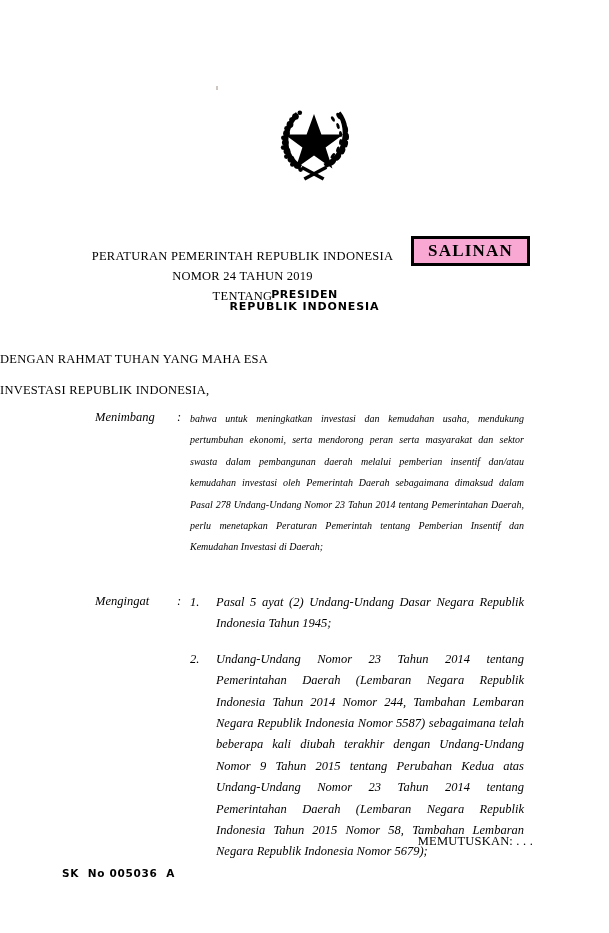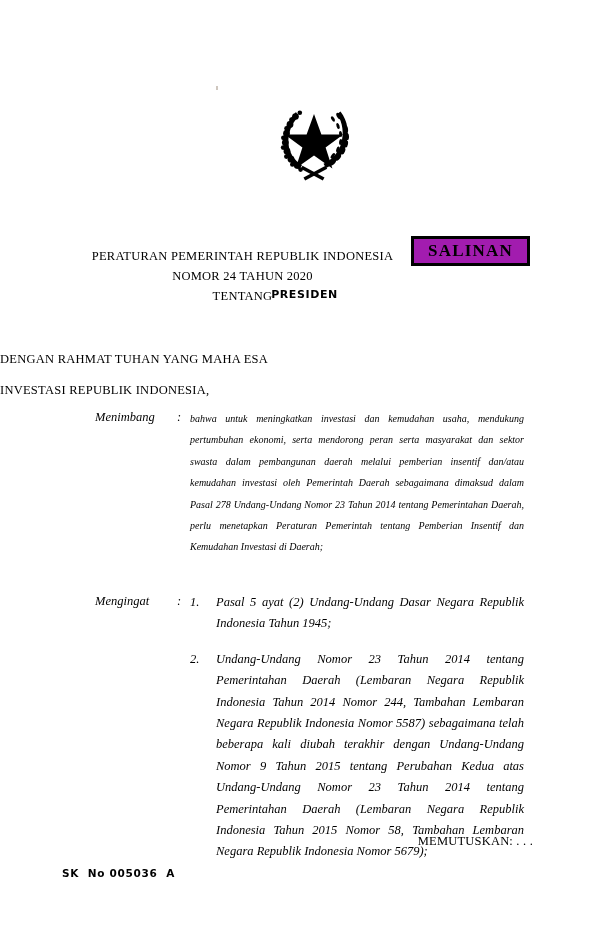--- a/index.html
+++ b/index.html
@@ -46,21 +46,21 @@
     height: 78px;
   }
   .emblem-wrap svg { display: block; }
 
   .salinan-box {
     position: absolute;
     left: 411px;
     top: 133px;
     border: 3px solid #000000;
     padding: 3px 14px 4px 14px;
-    background: #a21caf;
+    background: #f9a8d4;
   }
   .salinan-box .salinan-text {
     font-family: "Liberation Serif", serif;
     font-weight: bold;
     font-size: 17px;
     letter-spacing: 1.2px;
     line-height: 1;
     white-space: nowrap;
   }
 
@@ -247,27 +247,28 @@
         </g>
       </svg>
     </div>
 
     <div class="salinan-box">
       <div class="salinan-text">SALINAN</div>
     </div>
 
     <div class="emblem-caption">
       <div class="cap-line1">PRESIDEN</div>
+      <div class="cap-line2">REPUBLIK INDONESIA</div>
     </div>
 
   </div>
 
   <div class="title-block">
     <div class="t-line">PERATURAN PEMERINTAH REPUBLIK INDONESIA</div>
-    <div class="t-line">NOMOR 24 TAHUN 2020</div>
+    <div class="t-line">NOMOR 24 TAHUN 2019</div>
     <div class="t-line">TENTANG</div>
   </div>
 
   <div class="subtitle-block">
     <div>DENGAN RAHMAT TUHAN YANG MAHA ESA</div>
     <div>INVESTASI REPUBLIK INDONESIA,</div>
   </div>
 
   <div class="clause" style="top:408px;">
     <div class="clause-row">

